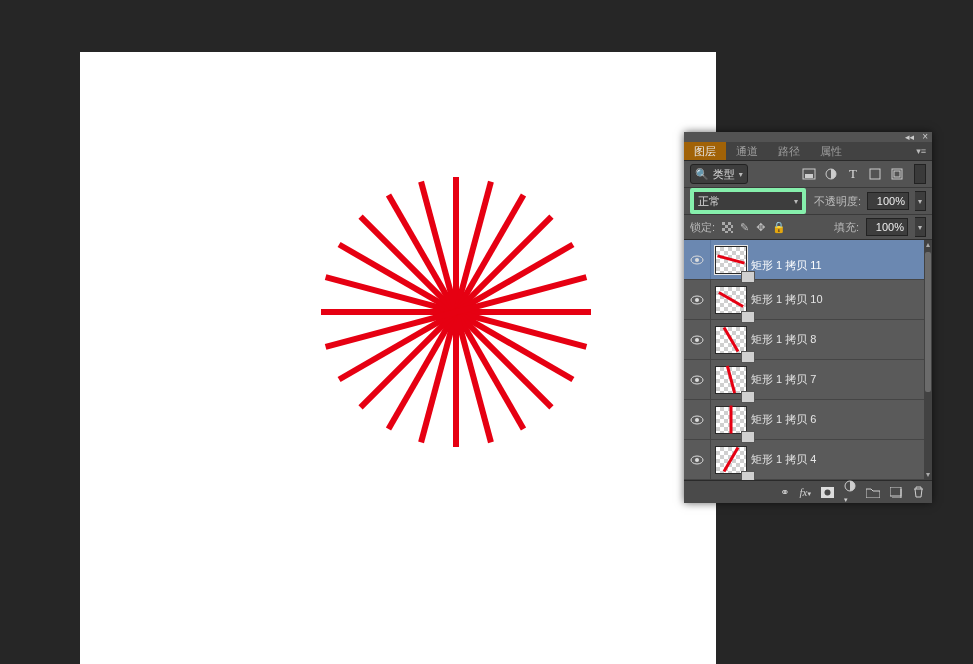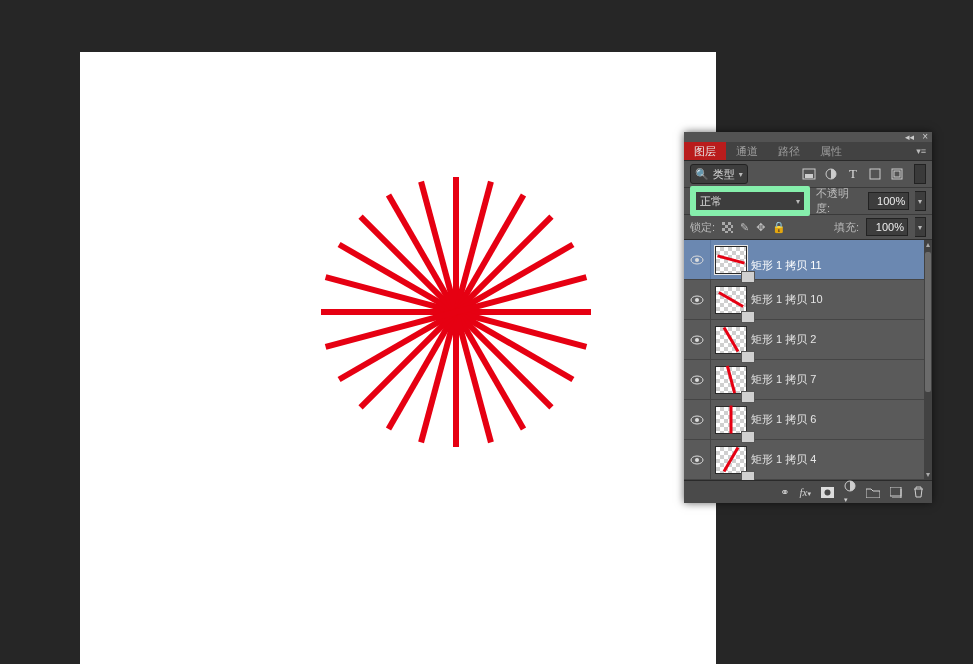--- a/index.html
+++ b/index.html
@@ -56,21 +56,21 @@
     align-items:stretch;
     position:relative;
   }
   .tab{
     padding:0 10px;
     line-height:18px;
     color:#9e9e9e;
     cursor:pointer;
   }
   .tab.active{
-    background:#b91c1c;
+    background:#a16207;
     color:#e6e6e6;
   }
   .tabs .menu{
     position:absolute;right:6px;top:4px;color:#bbb;font-size:9px;
   }
   .toolbar{
     height:26px;
     display:flex;
     align-items:center;
     gap:6px;
@@ -86,21 +86,21 @@
   .type-filter .chev{font-size:8px;color:#bbb;}
   .filter-icons{display:flex;gap:8px;margin-left:auto;}
   .ficon{width:14px;height:14px;display:flex;align-items:center;justify-content:center;color:#ddd;}
   .opts-row{
     height:26px;display:flex;align-items:center;padding:0 6px;gap:6px;
     border-bottom:1px solid #3a3a3a;
   }
   .select{
     flex:0 0 100px;
     height:18px;
-    background:#3d3d3d;border:6px solid #86efac;border-radius:2px;
+    background:#3d3d3d;border:4px solid #86efac;border-radius:2px;
     display:flex;align-items:center;justify-content:space-between;
     padding:0 4px;color:#ddd;
   }
   .select .chev{font-size:8px;color:#bbb;}
   .opts-row .lbl{color:#bbb;}
   .pct{
     width:34px;height:16px;background:#3d3d3d;border:1px solid #222;
     text-align:right;padding:0 3px;color:#eee;line-height:16px;
   }
   .pctdrop{
@@ -303,21 +303,21 @@
             <ellipse cx="7" cy="5" rx="6" ry="4" fill="none" stroke="#ddd"></ellipse>
             <circle cx="7" cy="5" r="2" fill="#ddd"></circle>
           </svg>
         </div>
         <div class="thumbwrap">
           <div class="thumb">
             <div class="dash" style="transform:rotate(-120deg)"></div>
           </div>
           <div class="corner"></div>
         </div>
-        <span class="lname">矩形 1 拷贝 2</span>
+        <span class="lname">矩形 1 拷贝 8</span>
       </div>
       <div class="layer">
         <div class="vis">
           <svg width="14" height="10">
             <ellipse cx="7" cy="5" rx="6" ry="4" fill="none" stroke="#ddd"></ellipse>
             <circle cx="7" cy="5" r="2" fill="#ddd"></circle>
           </svg>
         </div>
         <div class="thumbwrap">
           <div class="thumb">

